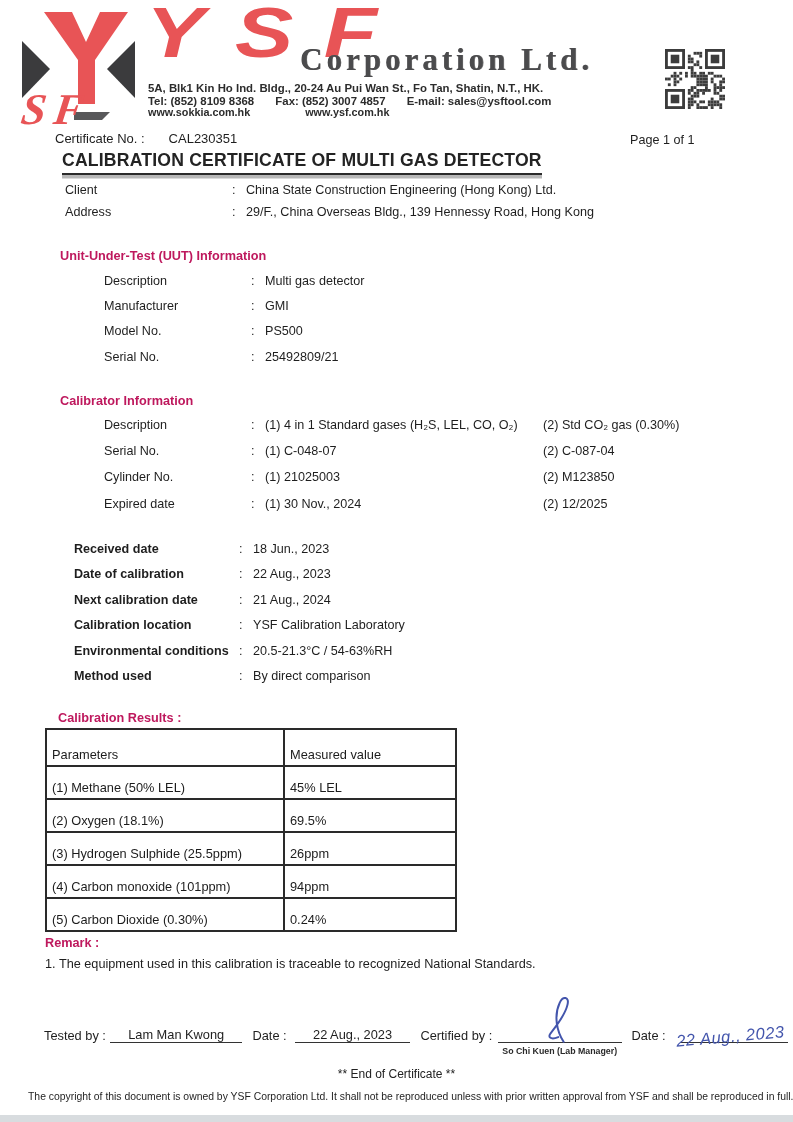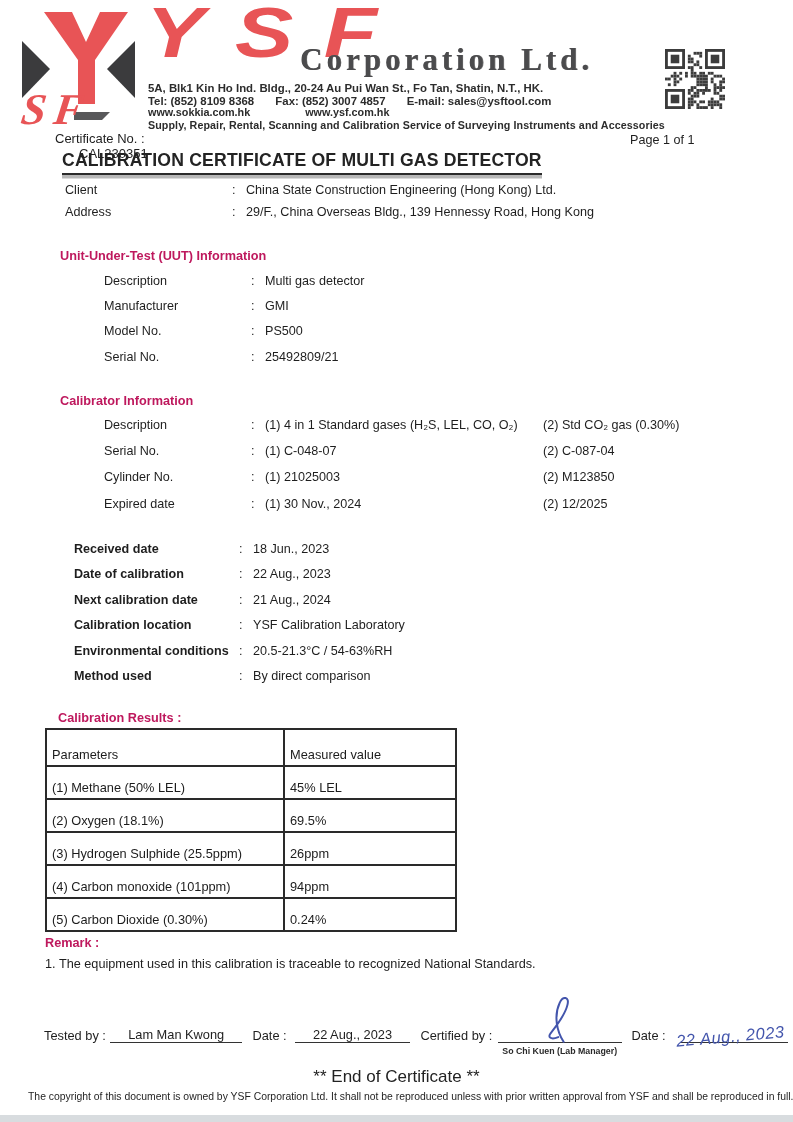--- a/index.html
+++ b/index.html
@@ -26,21 +26,21 @@
   }
   .addr { left:148px; top:82px; font-weight:bold; color:#2c2c2c; }
   .addr-line1 { font-size:11.4px; line-height:12.5px; white-space:nowrap; }
   .addr-line2 { font-size:11.4px; line-height:12.5px; white-space:nowrap; }
   .addr-line2 span { margin-right:18px; }
   .addr-line3 { font-size:10.8px; line-height:11.5px; white-space:nowrap; }
   .addr-line3 span { margin-right:52px; }
   .addr-line4 { font-size:10.7px; line-height:12px; white-space:nowrap; letter-spacing:0.1px; }
   .qr { left:664px; top:49px; width:62px; height:60px; }
 
-  .cert-line { left:55px; top:131px; font-size:13px; display:flex;flex-direction:column; }
+  .cert-line { left:55px; top:131px; font-size:13px; display:flex; }
   .cert-line .val { margin-left:24px; }
   .page-indicator { left:630px; top:133px; font-size:12.6px; }
 
   .doc-title {
     left:62px; top:150px; font-size:17.6px; font-weight:bold; color:#232323;
     letter-spacing:0.2px; padding-bottom:2px; white-space:nowrap;
     border-bottom:2.5px solid #2b2b2b; box-shadow:0 3.5px 0 #b8b8b8;
   }
 
   
@@ -94,21 +94,21 @@
   .cert-slot svg { position:absolute; left:38px; bottom:-8px; overflow:visible; }
   .certifier-title {
     position:absolute; top:20px; left:4px; font-size:8.8px; font-weight:bold;
     color:#2a2a2a; white-space:nowrap;
   }
   .date2-slot { width:116px; margin-left:10px; position:relative; height:17px; border-bottom:1.8px solid #333; }
   .handwriting {
     position:absolute; left:-4px; bottom:-4px; color:#4355ac; font-size:16.5px;
     font-style:italic; letter-spacing:0.5px; transform:rotate(-5deg); white-space:nowrap;
   }
-  .end-line { left:0; width:793px; top:1067px; text-align:center; font-size:17px; color:#222; }
+  .end-line { left:0; width:793px; top:1067px; text-align:center; font-size:12px; color:#222; }
   .footer { left:28px; top:1091px; width:745px; font-size:10.4px; color:#1f1f1f; white-space:nowrap; }
   .bottom-bar { left:0; bottom:0; width:793px; height:7px; background:#d8dcdf; }
 </style>
 </head>
 <body>
 
 <div class="page">
 
   <svg class="abs logo" width="128" height="118" viewBox="0 0 128 118">
     <polygon points="30,4 58,4 72,34 86,4 114,4 81,52 81,96 64,96 64,52" fill="#e85456"></polygon>
@@ -125,21 +125,20 @@
     <div class="addr-line1">5A, Blk1 Kin Ho Ind. Bldg., 20-24 Au Pui Wan St., Fo Tan, Shatin, N.T., HK.</div>
     <div class="addr-line2">
       <span>Tel: (852) 8109 8368</span>
       <span>Fax: (852) 3007 4857</span>
       <span>E-mail: sales@ysftool.com</span>
     </div>
     <div class="addr-line3">
       <span>www.sokkia.com.hk</span>
       <span>www.ysf.com.hk</span>
     </div>
-    <div class="addr-line4">Supply, Repair, Rental, Scanning and Calibration Service of Surveying Instruments and Accessories</div>
   </div>
 
   <svg class="abs qr" id="qr-svg" viewBox="0 0 21 21">
       <rect x="10" y="1" width="1" height="1" fill="#3c3c3c"></rect>
       <rect x="11" y="1" width="1" height="1" fill="#3c3c3c"></rect>
       <rect x="12" y="1" width="1" height="1" fill="#3c3c3c"></rect>
       <rect x="8" y="2" width="1" height="1" fill="#3c3c3c"></rect>
       <rect x="12" y="2" width="1" height="1" fill="#3c3c3c"></rect>
       <rect x="8" y="3" width="1" height="1" fill="#3c3c3c"></rect>
       <rect x="9" y="3" width="1" height="1" fill="#3c3c3c"></rect>

